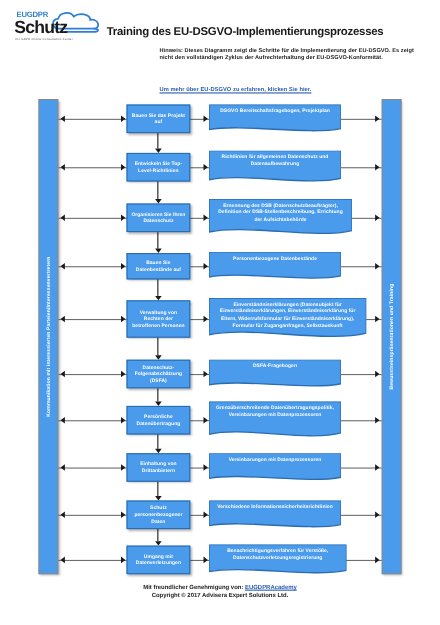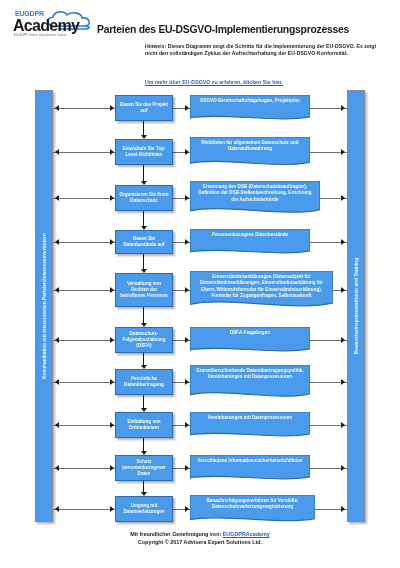--- a/index.html
+++ b/index.html
@@ -85,25 +85,25 @@
 <div class="page">
 
   <div class="header">
 
     <div class="logo">
       <svg class="logo-cloud" viewBox="0 0 52 20">
         <path d="M10 16 C3 16 2 8 9 7 C10 1 20 0 23 5 C28 1 38 3 38 8 C46 7 48 16 41 16 Z" fill="none" stroke="#2d7fd3" stroke-width="1.6"></path>
         <path d="M41 16 C46 16 47 19 41 19 L14 19" fill="none" stroke="#2d7fd3" stroke-width="1.6"></path>
       </svg>
       <div class="logo-eugdpr">EUGDPR</div>
-      <div class="logo-academy">Academy</div>
+      <div class="logo-academy">Schutz</div>
       <div class="logo-tag">EU-GDPR Online Consultation Center</div>
     </div>
 
-    <div class="title">Parteien des EU-DSGVO-Implementierungsprozesses</div>
+    <div class="title">Training des EU-DSGVO-Implementierungsprozesses</div>
     <div class="note">Hinweis: Dieses Diagramm zeigt die Schritte für die Implementierung der EU-DSGVO. Es zeigt nicht den vollständigen Zyklus der Aufrechterhaltung der EU-DSGVO-Konformität.</div>
     <a class="note-link" href="#">Um mehr über EU-DSGVO zu erfahren, klicken Sie hier.</a>
   </div>
 
   <div class="frame">
 
     <div class="band band-left">
       <div class="band-text">Kommunikation mit interessierten Parteien/Interessenvertretern</div>
     </div>
     <div class="band band-right">

